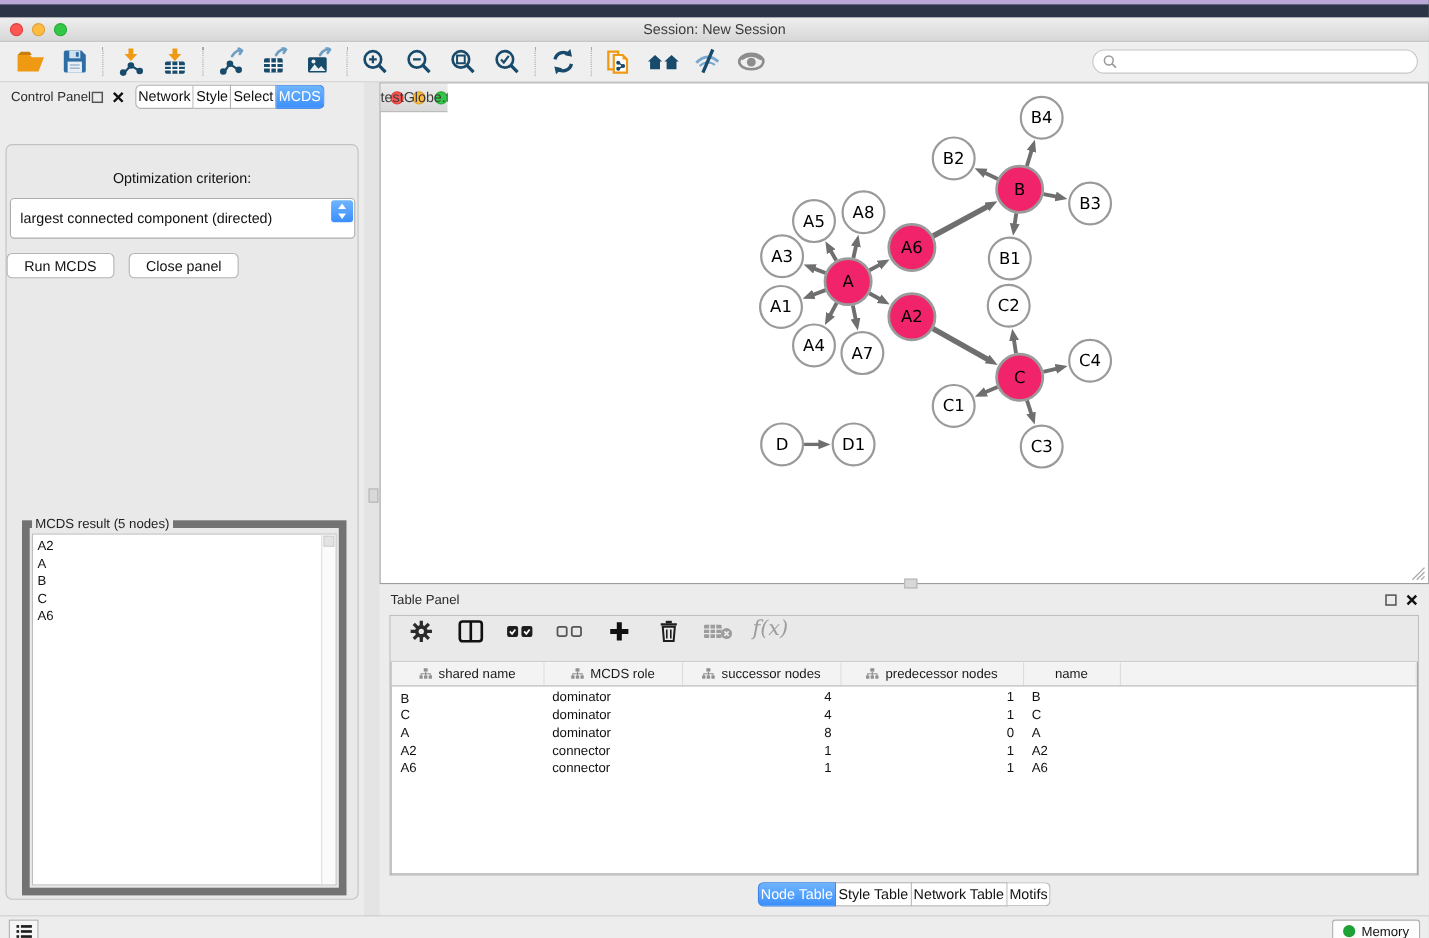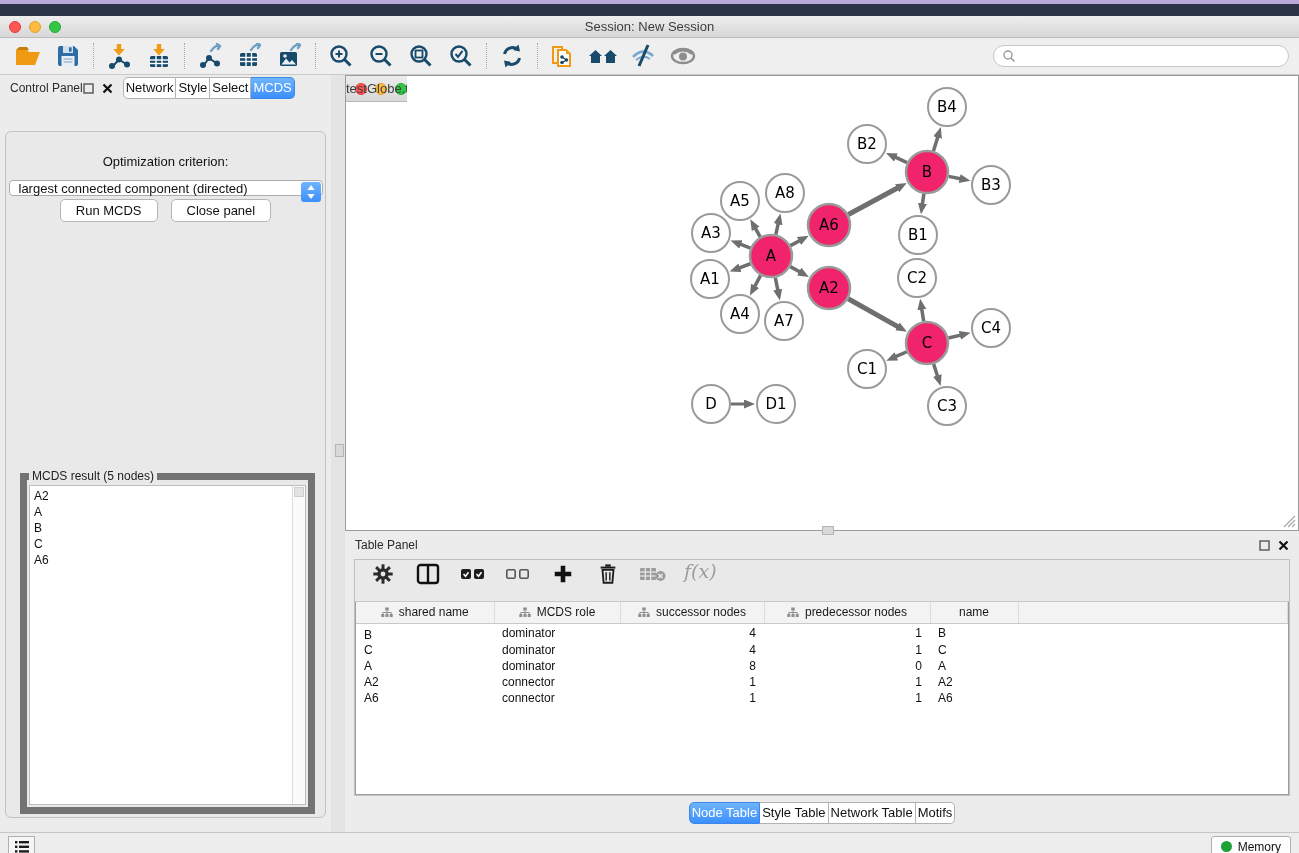--- a/index.html
+++ b/index.html
@@ -35,24 +35,24 @@
   .panel-header { height:26px; display:flex; align-items:center; padding:0 10px; }
   .panel-header .ph-title { font-size:12px; color:#2b2b2b; }
   .ph-buttons { margin-left:auto; display:flex; gap:8px; align-items:center; }
   .seg-tabs { display:flex; justify-content:center; margin:2px 0 4px 0; }
   .seg-tab { height:22px; line-height:20px; padding:0 2px; background:#fff; border:1px solid #b2b2b2; border-left:none; font-size:13px; color:#111; cursor:default; }
   .seg-tab:first-child { border-left:1px solid #b2b2b2; border-radius:5px 0 0 5px; }
   .seg-tab:last-child { border-radius:0 5px 5px 0; }
   .seg-tab.active { background:linear-gradient(#6fb5fd,#3b8ffc); border-color:#3b86e8; color:#fff; }
   .cp-body { position:absolute; top:56px; left:5px; right:5px; bottom:14px; background:#e9e9e9; border:1px solid #c2c2c2; border-radius:6px; }
   .opt-label { text-align:center; margin-top:22px; font-size:13px; color:#111; }
-  .combo { margin:11px auto 0 auto; width:314px; height:16px; background:#fff; border:1px solid #adadad; border-radius:4px; display:flex; align-items:center; position:relative; }
+  .combo { margin:11px auto 0 auto; width:314px; height:37px; background:#fff; border:1px solid #adadad; border-radius:4px; display:flex; align-items:center; position:relative; }
   .combo-text { padding-left:9px; font-size:13px; color:#111; }
   .combo-step { position:absolute; right:1px; top:1px; width:20px; height:20px; border-radius:3px; background:linear-gradient(#6fb5fd,#3b8ffc); display:flex; flex-direction:column; align-items:center; justify-content:center; gap:1px; }
-  .btn-row { display:flex; justify-content:center; gap:13px; margin-top:3px; }
+  .btn-row { display:flex; justify-content:flex-start; gap:13px; margin-top:13px; }
   .push-btn { height:23px; padding:0 15px; background:#fff; border:1px solid #b5b5b5; border-radius:5px; font-size:13px; color:#111; display:flex; align-items:center; }
   .result-box { position:absolute; left:9px; right:5px; top:337px; height:345px; border:7px solid #737373; margin:0 5px; padding:0; }
   .result-box legend { font-size:12px; color:#222; padding:0 3px; margin-left:2px; }
   .result-inner { position:absolute; inset:0; top:2px; margin:0 2px 2px 2px; background:#fff; border:1px solid #bdbdbd; overflow:hidden; }
   .result-list { padding:2px 0 0 4px; }
   .result-item { font-size:12px; line-height:16px; color:#111; }
   .result-scroll { position:absolute; right:0; top:0; bottom:0; width:13px; border-left:1px solid #ddd; background:#fbfbfb; }
   .result-thumb { position:absolute; right:1px; top:1px; width:10px; height:10px; background:#e3e3e3; border:1px solid #cfcfcf; }
 
   

